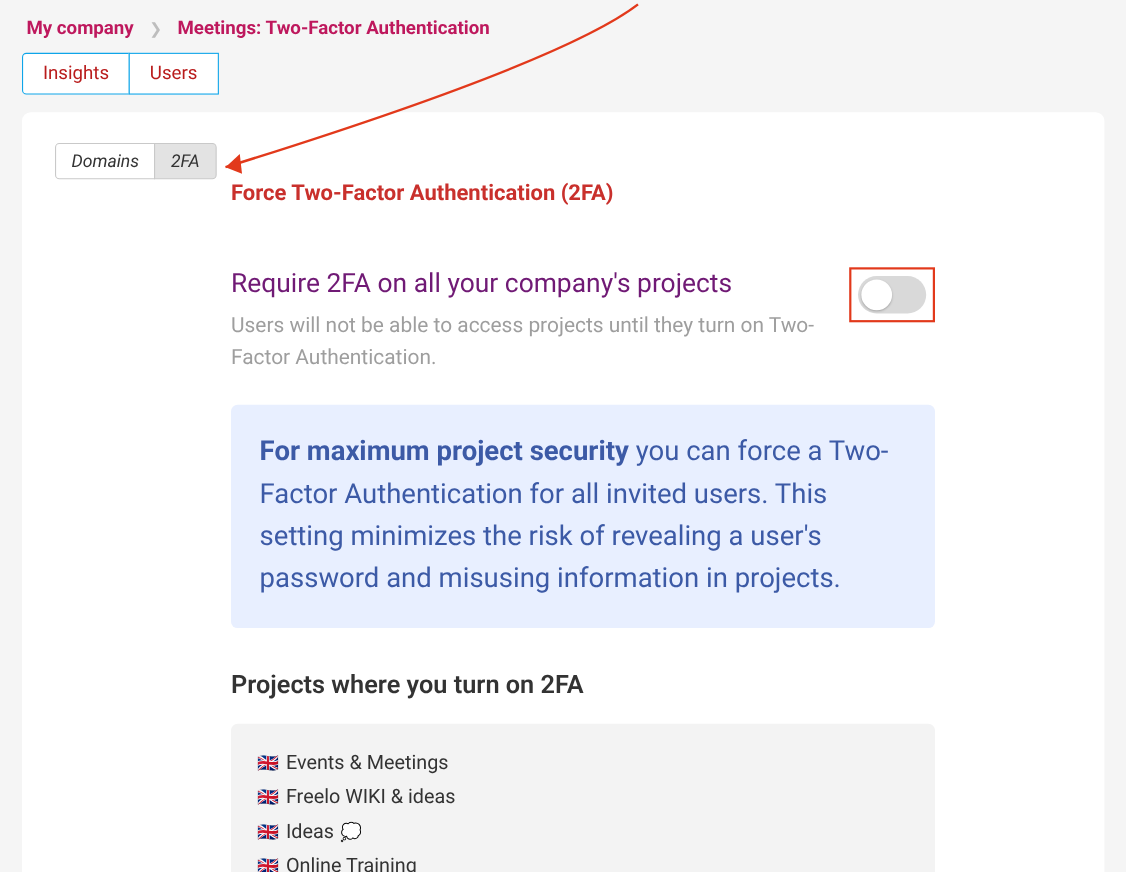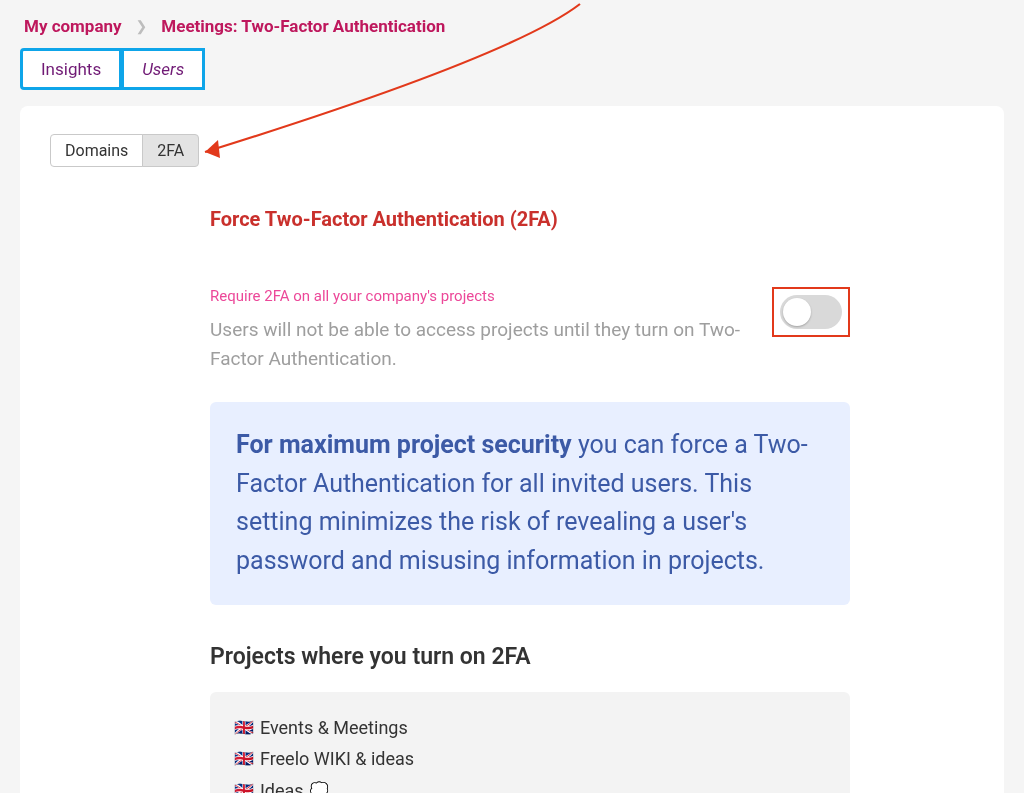--- a/index.html
+++ b/index.html
@@ -28,49 +28,49 @@
       font-size: 14px;
     }
 
     
     .main-tabs {
       display: flex;
       padding: 0 20px 16px 20px;
     }
     .main-tabs .tab {
       padding: 8px 18px;
-      border: 3px solid #0ea5e9;
+      border: 1px solid #0ea5e9;
       background: #fff;
       font-size: 17px;
-      color: #701a75;
+      color: #b91c1c;
       cursor: pointer;
       border-radius: 4px;
     }
     .main-tabs .tab + .tab { margin-left: -1px; }
     .main-tabs .tab:first-child { border-top-right-radius: 0; border-bottom-right-radius: 0; }
     .main-tabs .tab:last-child  { border-top-left-radius: 0; border-bottom-left-radius: 0; }
-    .main-tabs .tab.middle { border-radius: 0; font-style: italic; }
+    .main-tabs .tab.middle { border-radius: 0; }
     .main-tabs .tab.active {
       background: #e3e3e3;
     }
 
     
     .panel {
       background: #fff;
       margin: 0 20px;
       border-radius: 8px;
       padding: 28px 30px 40px 30px;
       min-height: 660px;
       position: relative;
     }
 
     
     .sub-tabs {
       display: flex;
-      margin-bottom: 40px;
+      font-style: italic;
     }
     .sub-tabs .tab {
       padding: 6px 14px;
       border: 1px solid #c9c9c9;
       background: #fff;
       font-size: 16px;
       color: #333;
       cursor: pointer;
     }
     .sub-tabs .tab:first-child { border-radius: 4px 0 0 4px; }
@@ -91,22 +91,22 @@
     }
 
     .setting-row {
       display: flex;
       align-items: flex-start;
       justify-content: space-between;
       margin-bottom: 28px;
     }
     .setting-text { flex: 1; padding-right: 30px; }
     .setting-label {
-      font-size: 15px;
-      color: #ec4899;
+      font-size: 24px;
+      color: #701a75;
       margin-bottom: 10px;
     }
     .setting-desc {
       font-size: 19px;
       line-height: 1.55;
       color: #9e9e9e;
     }
 
     
     .toggle-wrap {

